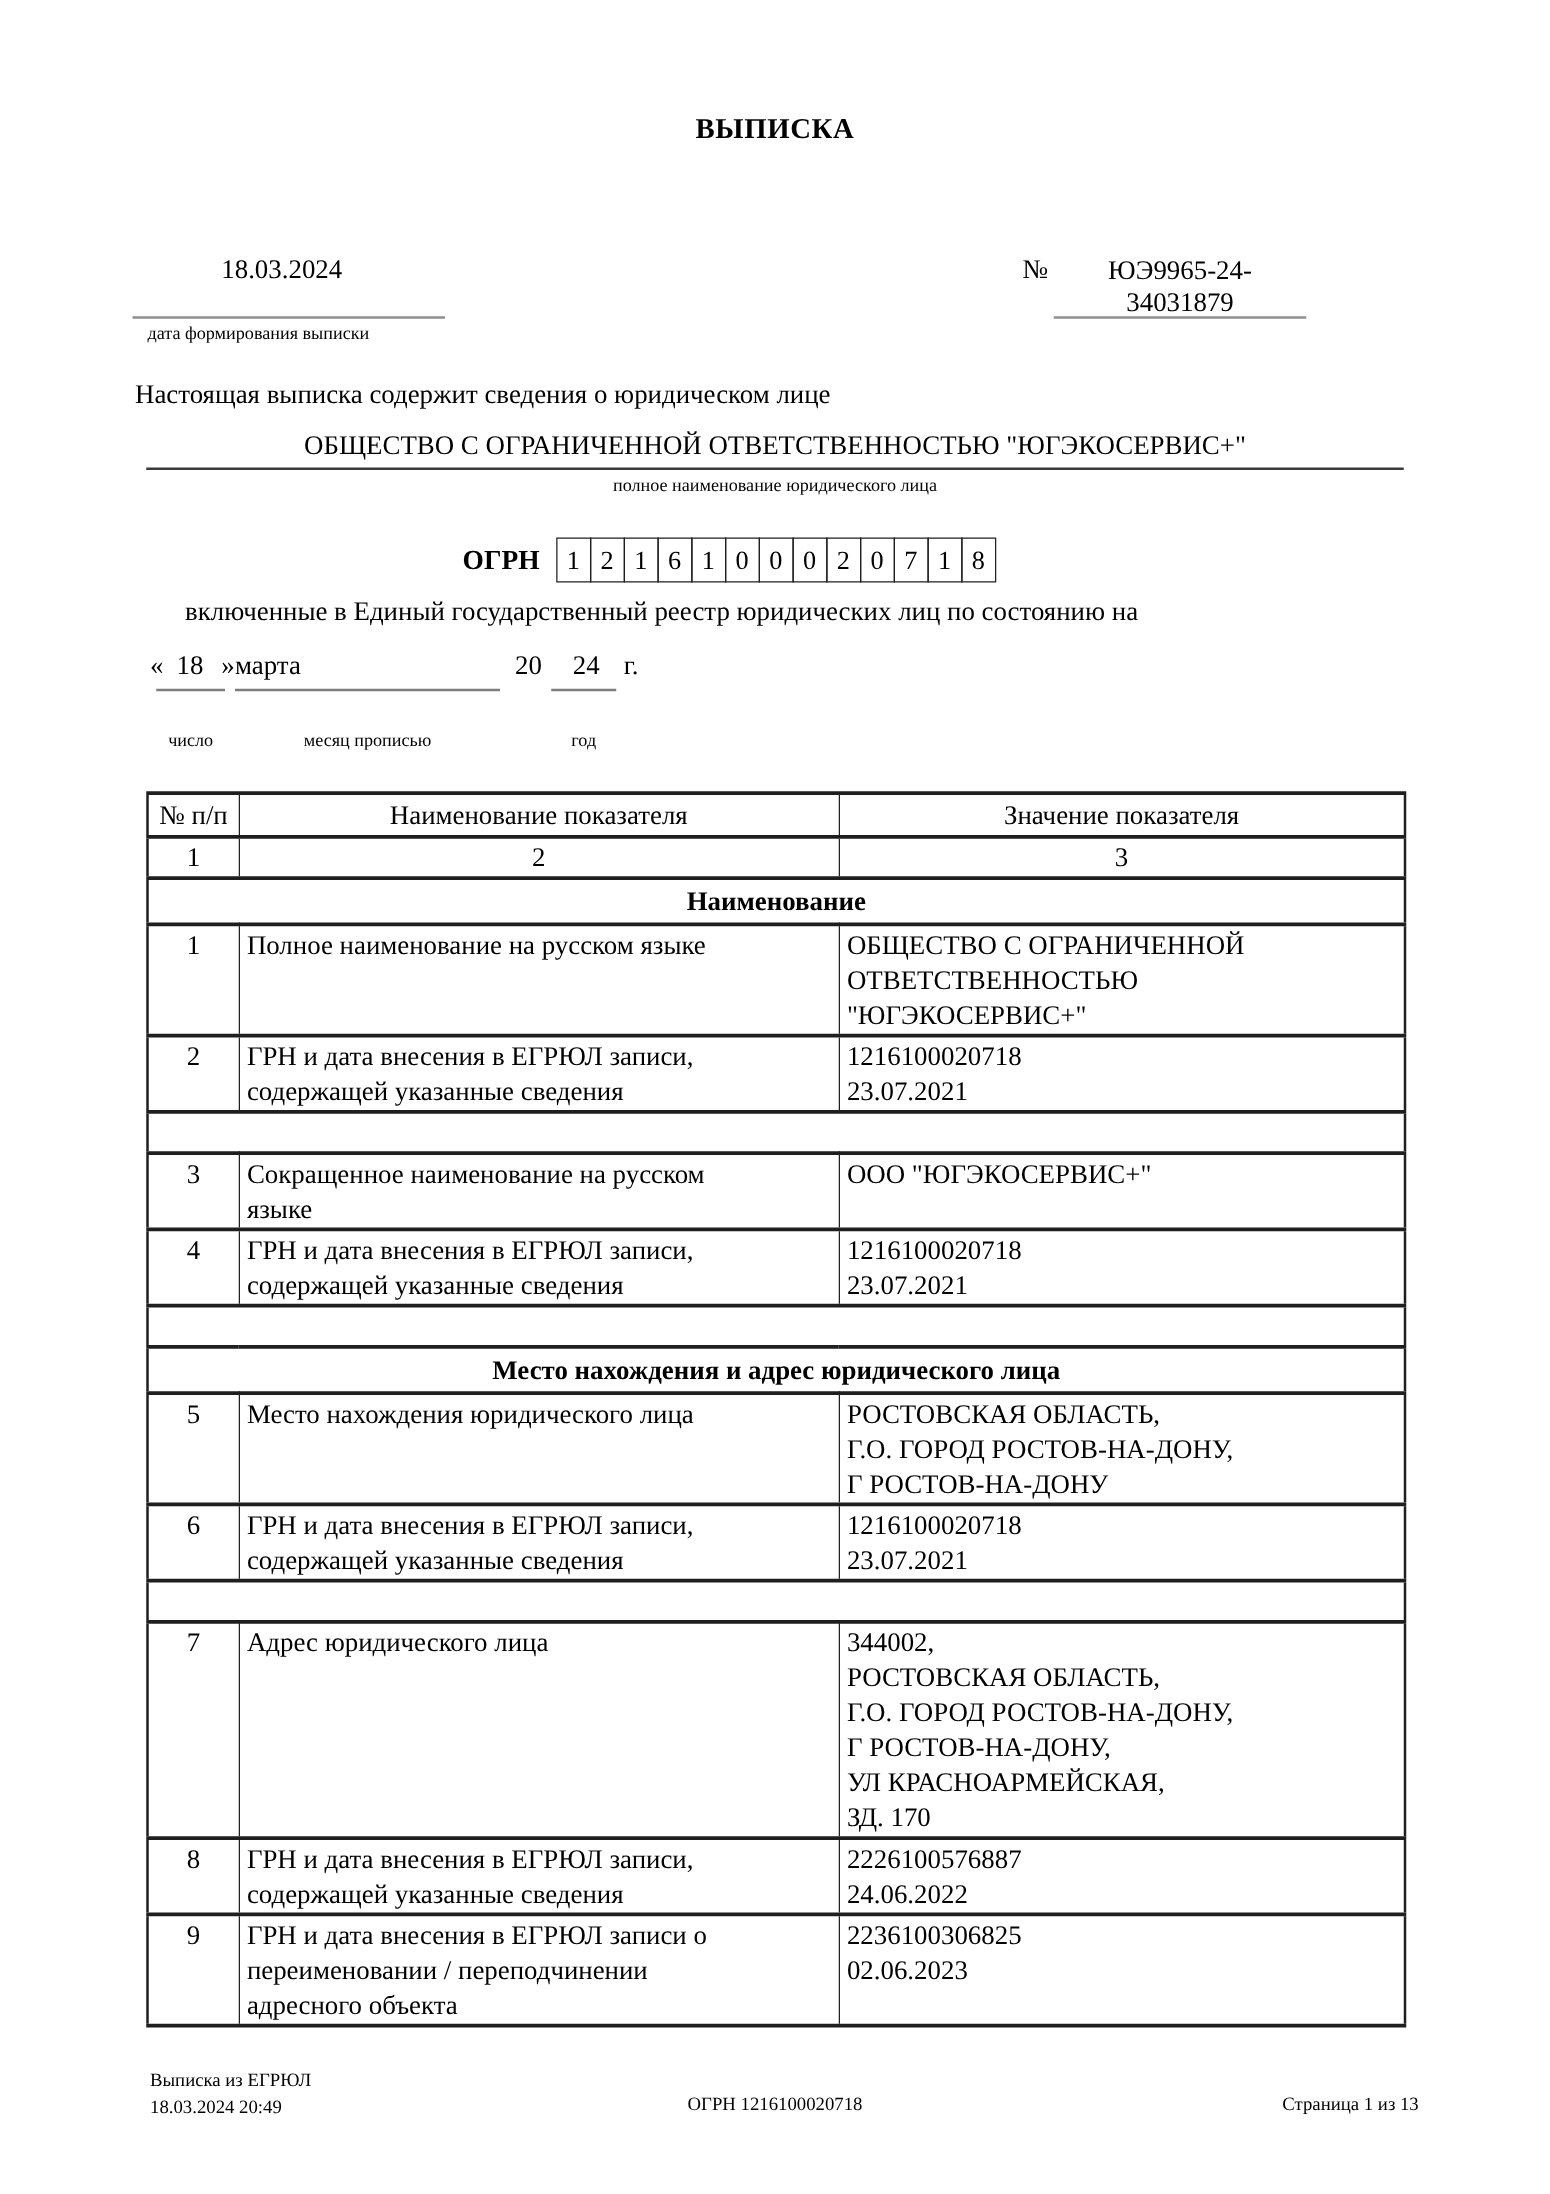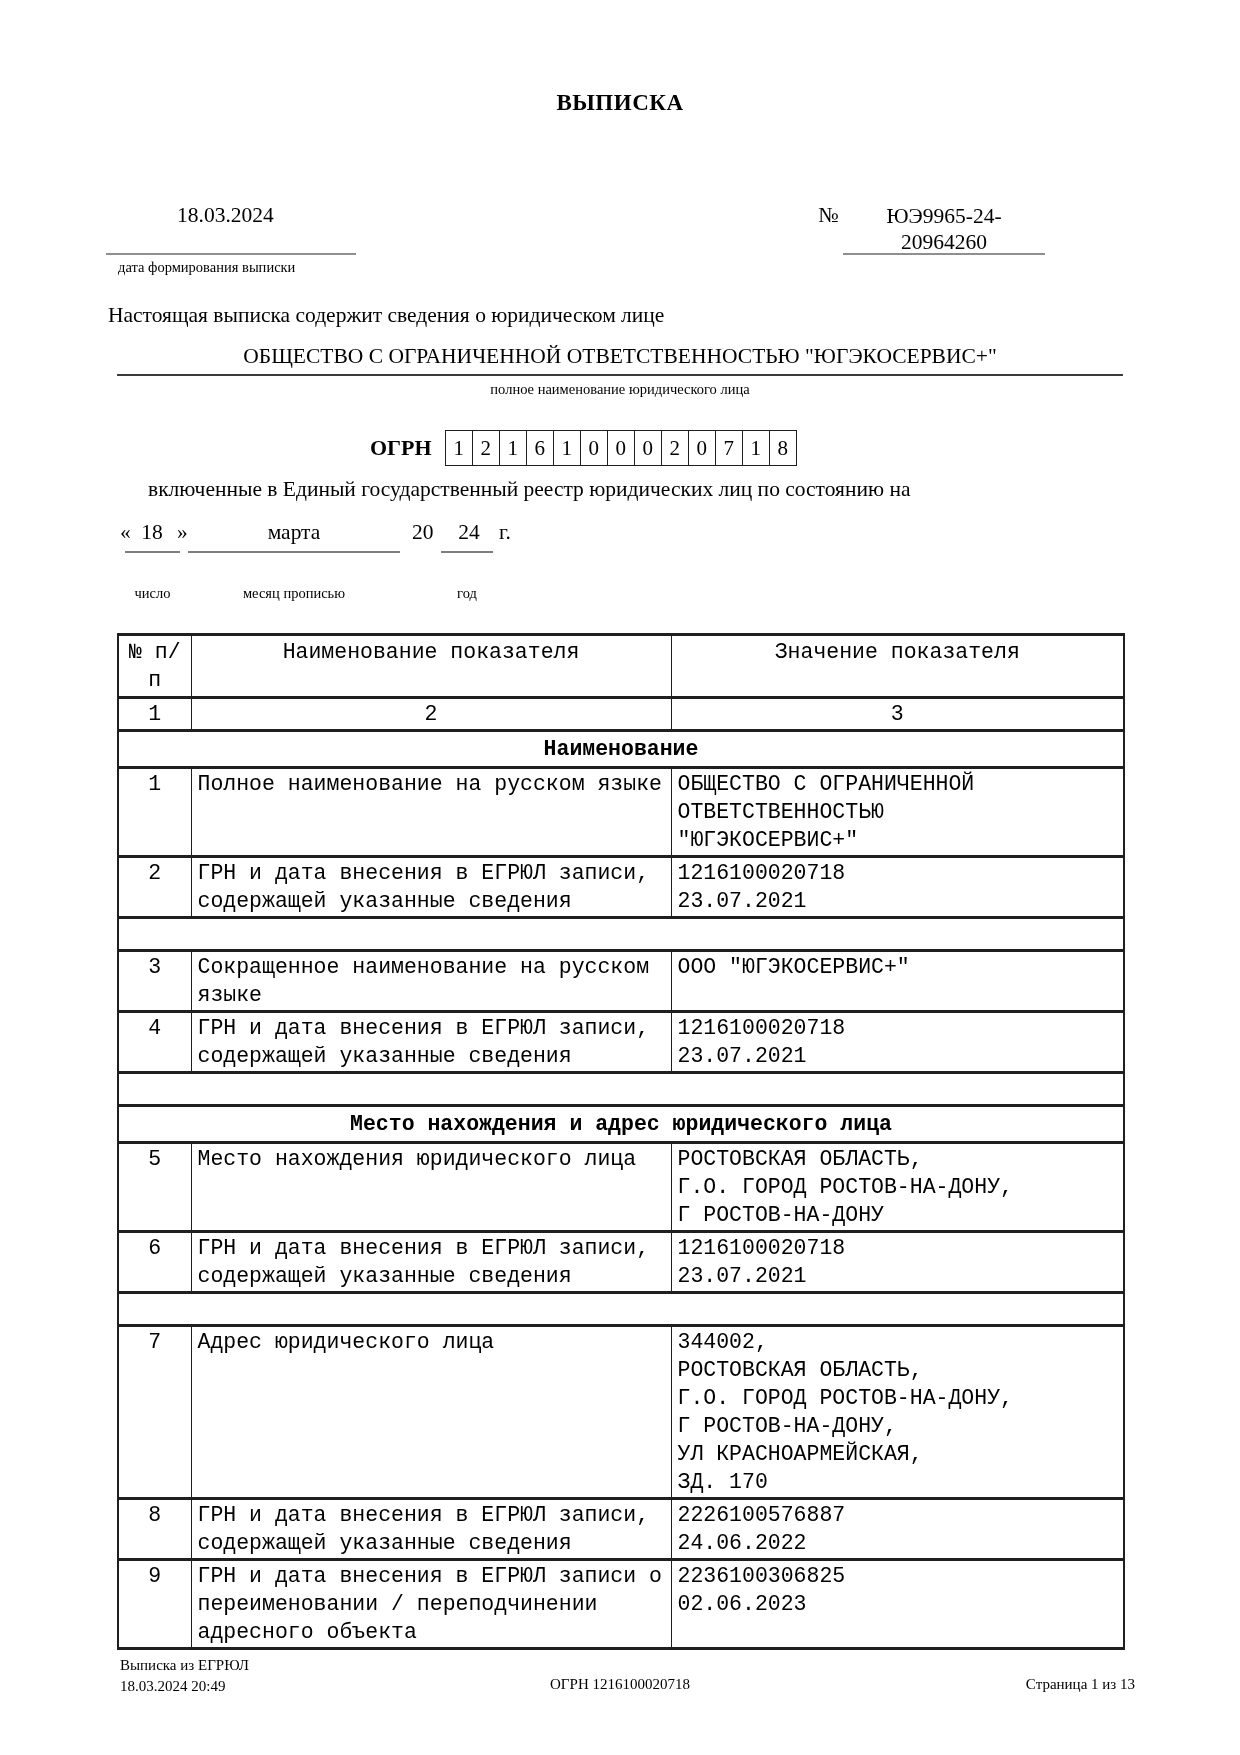--- a/index.html
+++ b/index.html
@@ -33,21 +33,21 @@
   .ogrn-box{
     width:26px;height:34px;border:1px solid #1f1f1f;margin-left:-1px;
     font-size:21px;line-height:34px;text-align:center;
   }
   .ogrn-box:first-child{margin-left:0;}
   .included-text{left:108px;top:477px;font-size:21.5px;margin-left:40px;}
   .date-piece{top:520px;font-size:21.5px;}
   .dp-quote-open{left:120px;}
   .dp-day{left:134px;width:36px;text-align:center;}
   .dp-quote-close{left:177px;}
-  .dp-month{left:188px;width:212px;text-align:center;}
+  .dp-month{left:188px;width:212px;text-align:left;}
   .dp-century{left:412px;}
   .dp-year{left:445px;width:48px;text-align:center;}
   .dp-suffix{left:499px;}
   .date-rule{top:551px;height:2px;background:#7d7d7d;}
   .dr-day{left:125px;width:55px;}
   .dr-month{left:188px;width:212px;}
   .dr-year{left:441px;width:52px;}
   .date-label{top:585px;font-size:14.5px;text-align:center;}
   .dl-day{left:125px;width:55px;}
   .dl-month{left:188px;width:212px;}
@@ -57,21 +57,21 @@
     position:absolute;left:117px;top:633px;width:1006px;
     border-collapse:collapse;table-layout:fixed;
     font-size:21.5px;line-height:28px;
   }
   table.grid td{
     border:1px solid #1f1f1f;
     border-top-width:3px;border-bottom-width:3px;
     padding:1px 6px;vertical-align:top;
     overflow:hidden;
   }
-  table.grid{border:2px solid #1f1f1f;font-family:Liberation Mono, monospace;}
+  table.grid{border:2px solid #1f1f1f;}
   .col-num{width:73px;}
   .col-name{width:480px;}
   .col-value{width:453px;}
   tr.hdr td{text-align:center;padding:2px 4px;}
   tr.cols td{text-align:center;padding:1px 4px;}
   tr.section td{text-align:center;font-weight:bold;padding:3px 4px;}
   td.cell-num{text-align:center;}
   td.cell-name,td.cell-value{white-space:pre-line;margin-top:44px;}
   tr.spacer td{height:30px;padding:0;}
 
@@ -83,21 +83,21 @@
 <body>
 
 <div class="page">
 
   <div class="abs doc-title center">ВЫПИСКА</div>
 
   <div class="abs formation-date">18.03.2024</div>
   <div class="abs number-sign">№</div>
   <div class="abs number-value">
     <div>ЮЭ9965-24-</div>
-    <div>20964260</div>
+    <div>34031879</div>
   </div>
   <div class="abs rule rule-left"></div>
   <div class="abs rule rule-right"></div>
   <div class="abs small-label label-left">дата формирования выписки</div>
 
   <div class="abs intro-statement">Настоящая выписка содержит сведения о юридическом лице</div>
   <div class="abs company-name center">ОБЩЕСТВО С ОГРАНИЧЕННОЙ ОТВЕТСТВЕННОСТЬЮ "ЮГЭКОСЕРВИС+"</div>
   <div class="abs rule-full"></div>
   <div class="abs small-label label-center center">полное наименование юридического лица</div>
 

